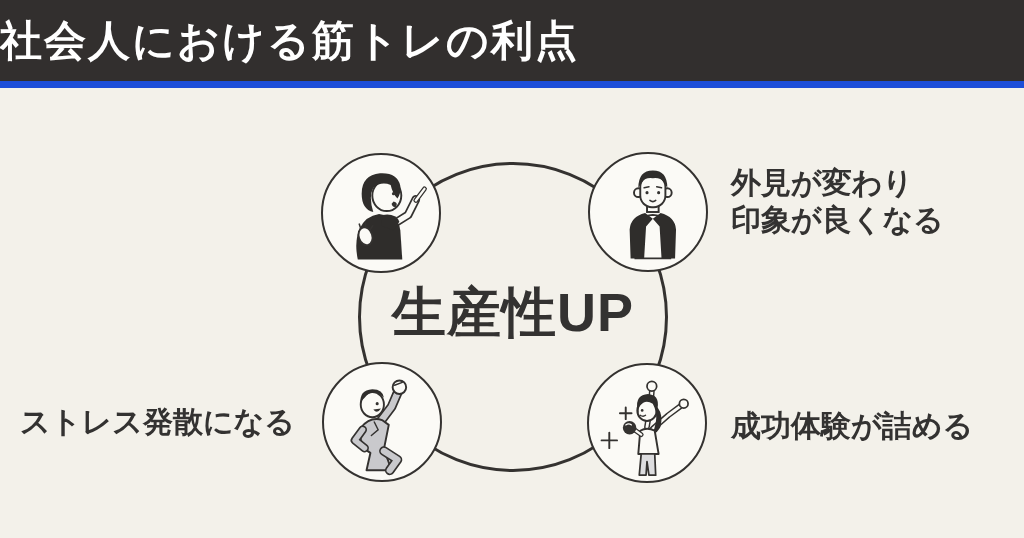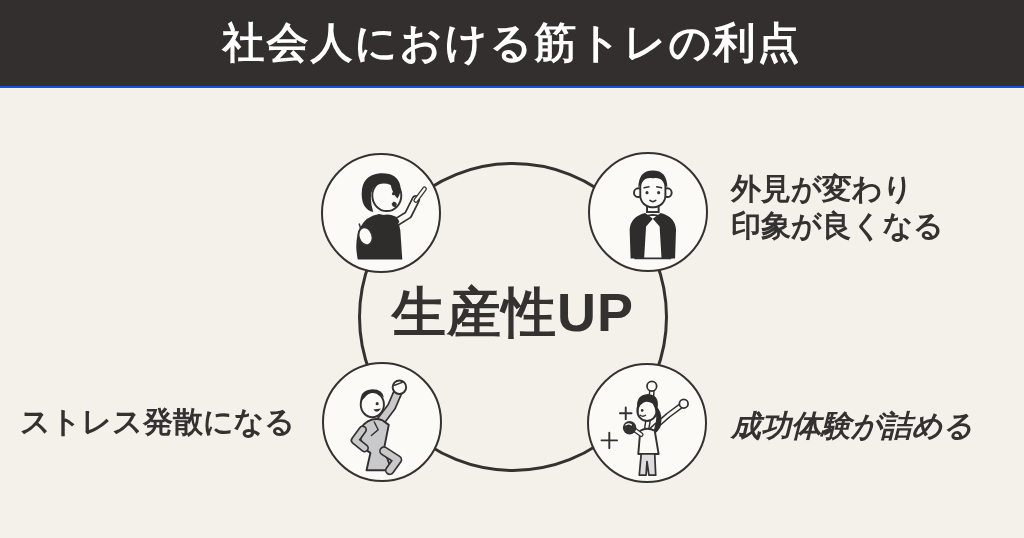--- a/index.html
+++ b/index.html
@@ -11,22 +11,22 @@
     --label-text:#333231;
     --suit-gray:#c9c9cc;
   }
   *{box-sizing:border-box;margin:0;padding:0;}
   html,body{width:1024px;height:538px;}
   body{font-family:"Liberation Sans","DejaVu Sans",sans-serif;background:var(--page-bg);}
   .stage{position:relative;width:1024px;height:538px;overflow:hidden;background:var(--page-bg);}
   .header{
     position:absolute;left:0;top:0;width:1024px;height:88px;
     background:var(--header-bg);
-    border-bottom:2px solid #1d4ed8;
-    display:flex;align-items:center;justify-content:center;
+    border-bottom:7px solid #1d4ed8;
+    display:flex;align-items:center;
   }
   .title{
     color:var(--title-text);font-size:42px;font-weight:bold;letter-spacing:2px;
   }
   .diagram{position:absolute;left:0;top:88px;width:1024px;height:450px;}
   
   .big-circle{
     position:absolute;left:358px;top:74px; 
     width:310px;height:310px;border-radius:50%;
     border:3px solid var(--line);
@@ -45,23 +45,23 @@
   .node svg{display:block;width:116px;height:116px;}
   .node-tl{left:321px;top:65px;}   
   .node-tr{left:588px;top:64px;}   
   .node-bl{left:322px;top:274px;}  
   .node-br{left:587px;top:275px;}  
   .label{
     position:absolute;font-size:30px;font-weight:bold;color:var(--label-text);
     line-height:37px;white-space:pre-line;
   }
   .label-tl{right:729px;top:102px;text-align:right;}  
-  .label-tr{left:731px;top:82px;text-align:left;}     
+  .label-tr{left:731px;top:76px;text-align:left;}     
   .label-bl{right:729px;top:315px;text-align:left;}  
-  .label-br{left:731px;top:319px;text-align:right;font-style:italic;}    
+  .label-br{left:731px;top:319px;text-align:right;}    
 </style>
 </head>
 <body>
 
 <div class="stage">
 
   <header class="header">
     <h1 class="title">社会人における筋トレの利点</h1>
   </header>
 

